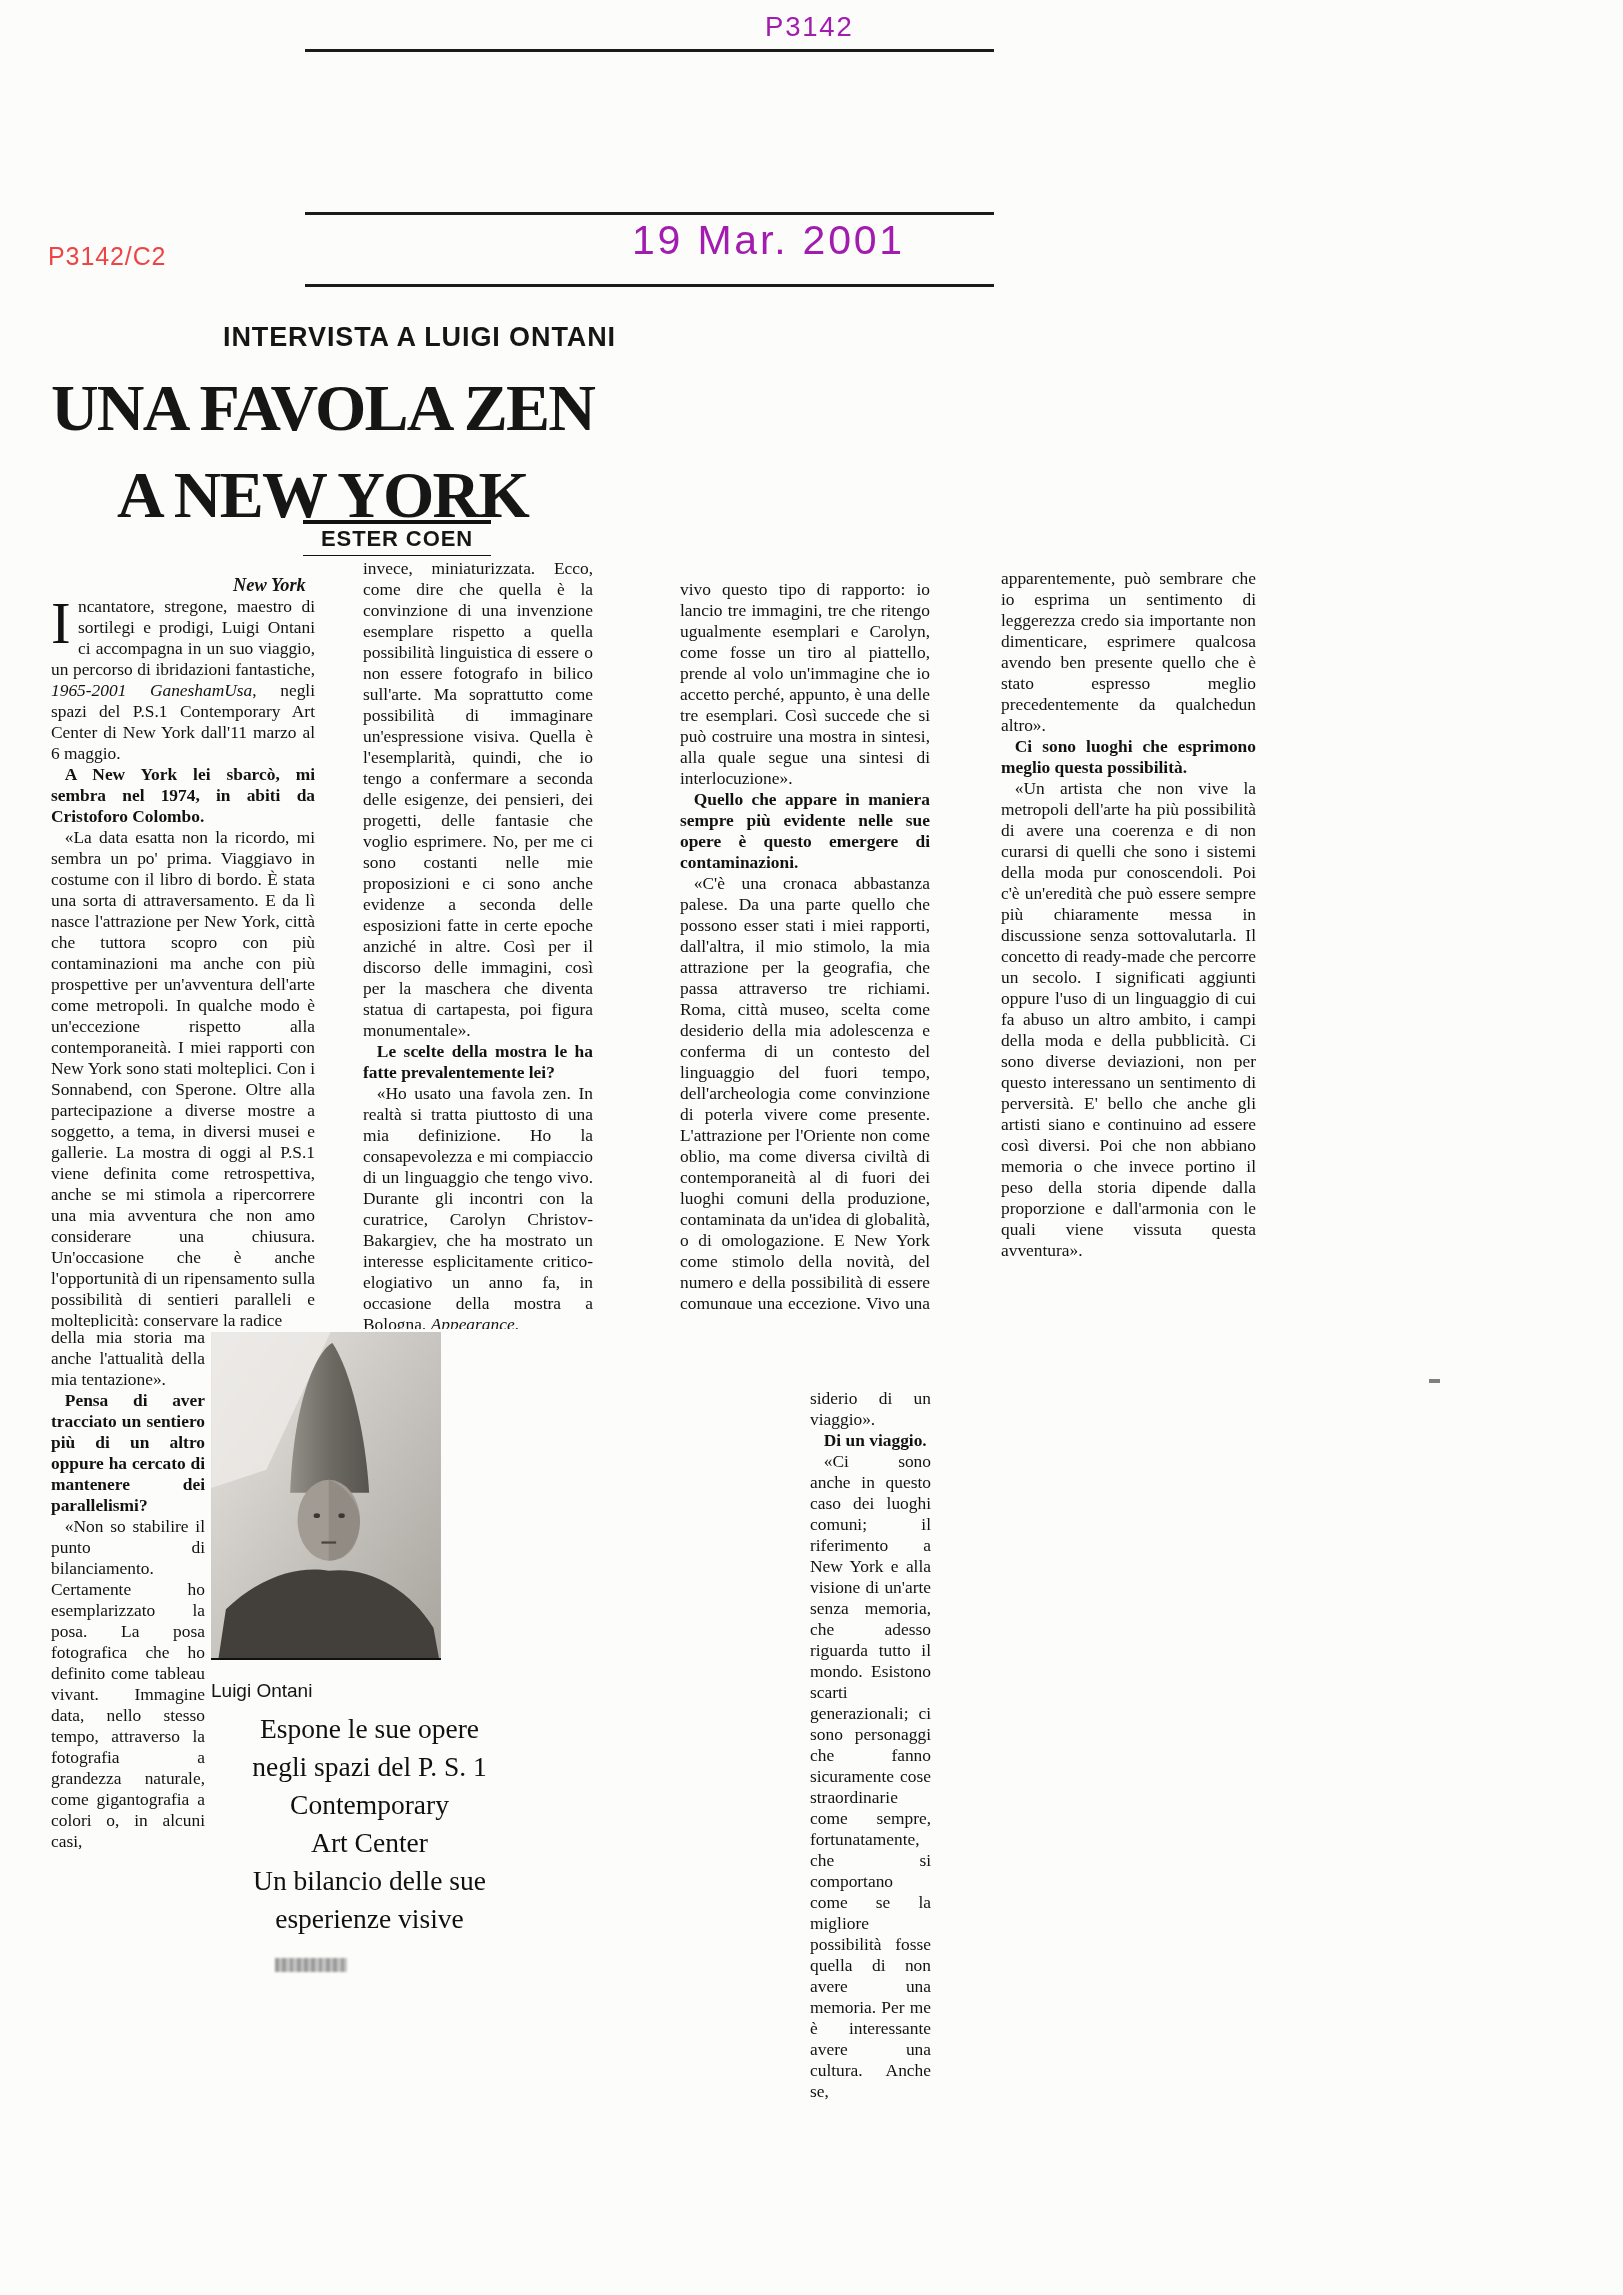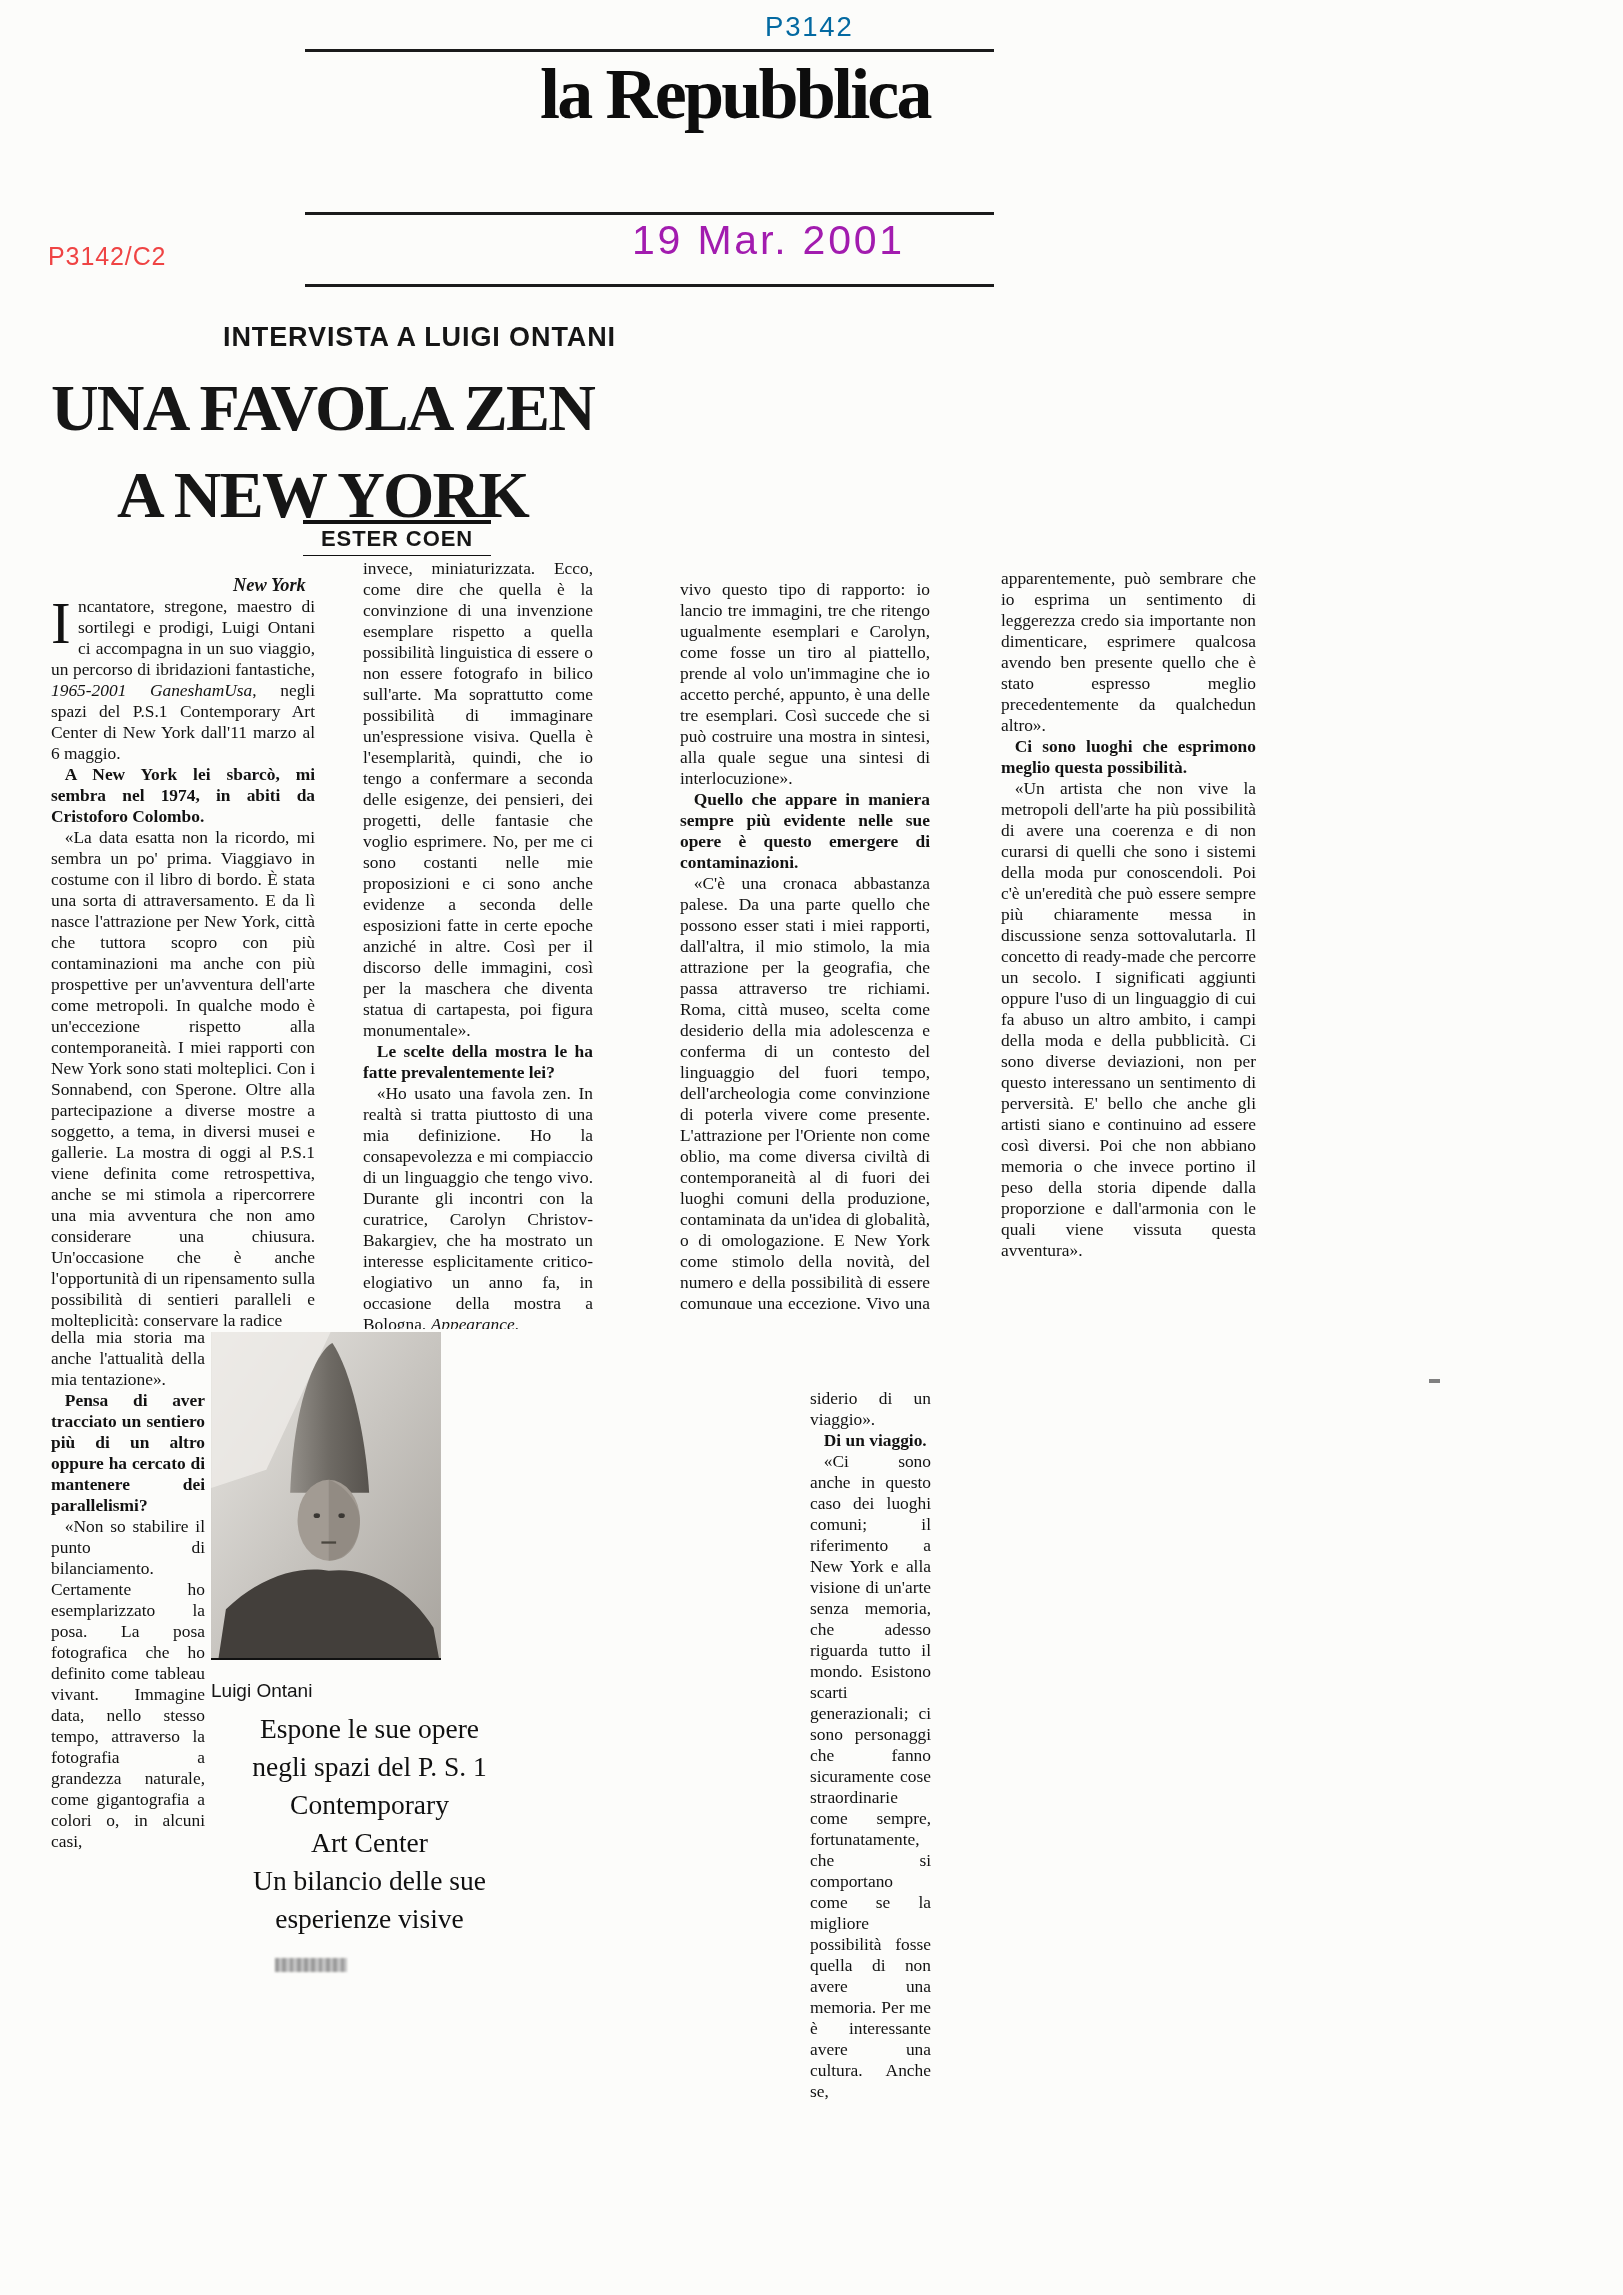--- a/index.html
+++ b/index.html
@@ -7,21 +7,21 @@
   #page {
     position:relative; width:1624px; height:2296px;
     background:#fcfcfa; overflow:hidden; color:#161616;
   }
   .abs { position:absolute; }
   .rule { position:absolute; background:#1b1b1b; }
   .sans { font-family:"Liberation Sans", sans-serif; }
   .serif { font-family:"Liberation Serif", serif; }
 
   
-  #code-top { left:765px; top:11px; font-size:27.5px; letter-spacing:1.8px; color:#0369a1; }
+  #code-top { left:765px; top:11px; font-size:27.5px; letter-spacing:1.8px; color:#a21caf; }
   #masthead { left:540px; top:53px; font-size:72px; font-weight:bold; letter-spacing:-2.8px; color:#0d0d0d; }
   #pub-date { left:632px; top:217px; font-size:41px; letter-spacing:2.8px; color:#a21caf; }
   #code-left { left:48px; top:242px; font-size:25px; letter-spacing:0.9px; color:#ef4444; }
 
   
   #kicker { left:223px; top:322px; font-size:27px; font-weight:bold; letter-spacing:0.9px; }
   #headline { left:37px; top:364px; width:571px; text-align:center; }
   #headline .hl {
     font-family:"Liberation Serif", serif; font-weight:bold;
     font-size:66px; line-height:87px; letter-spacing:-1.8px; white-space:nowrap;
@@ -80,21 +80,20 @@
   }
   #scan-artifact { left:1429px; top:1379px; width:11px; height:3.7px; background:#4c4c4c; opacity:.7; }
 </style>
 </head>
 <body>
 
 <div id="page">
 
   <div id="code-top" class="abs sans">P3142</div>
   <div class="rule" style="left:305px; top:49px; width:689px; height:2.8px;"></div>
-  <div id="masthead" class="abs serif">la Repubblica</div>
   <div class="rule" style="left:305px; top:212px; width:689px; height:2.8px;"></div>
   <div id="pub-date" class="abs sans">19 Mar. 2001</div>
   <div id="code-left" class="abs sans">P3142/C2</div>
   <div class="rule" style="left:305px; top:284px; width:689px; height:2.8px;"></div>
 
   <div id="kicker" class="abs sans">INTERVISTA A LUIGI ONTANI</div>
   <div id="headline" class="abs">
     <div class="hl">UNA FAVOLA ZEN</div>
     <div class="hl">A NEW YORK</div>
   </div>

